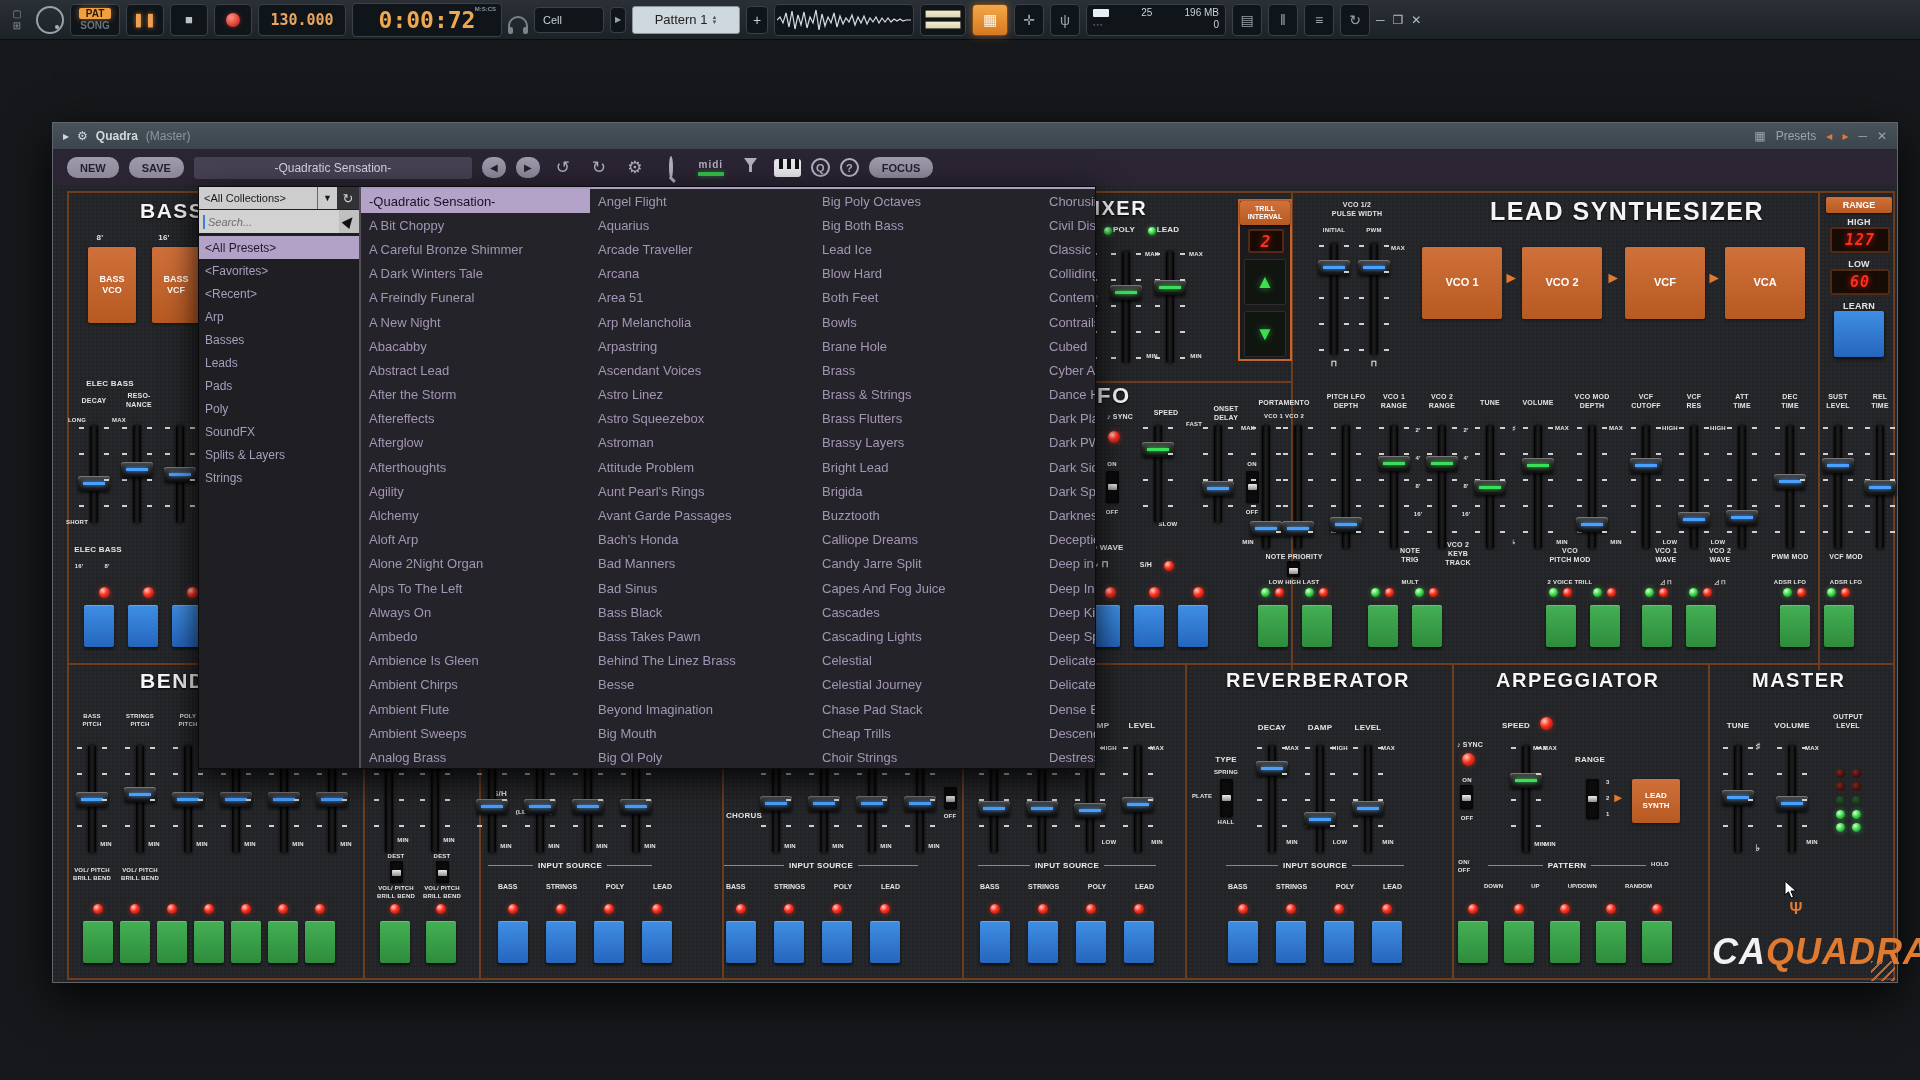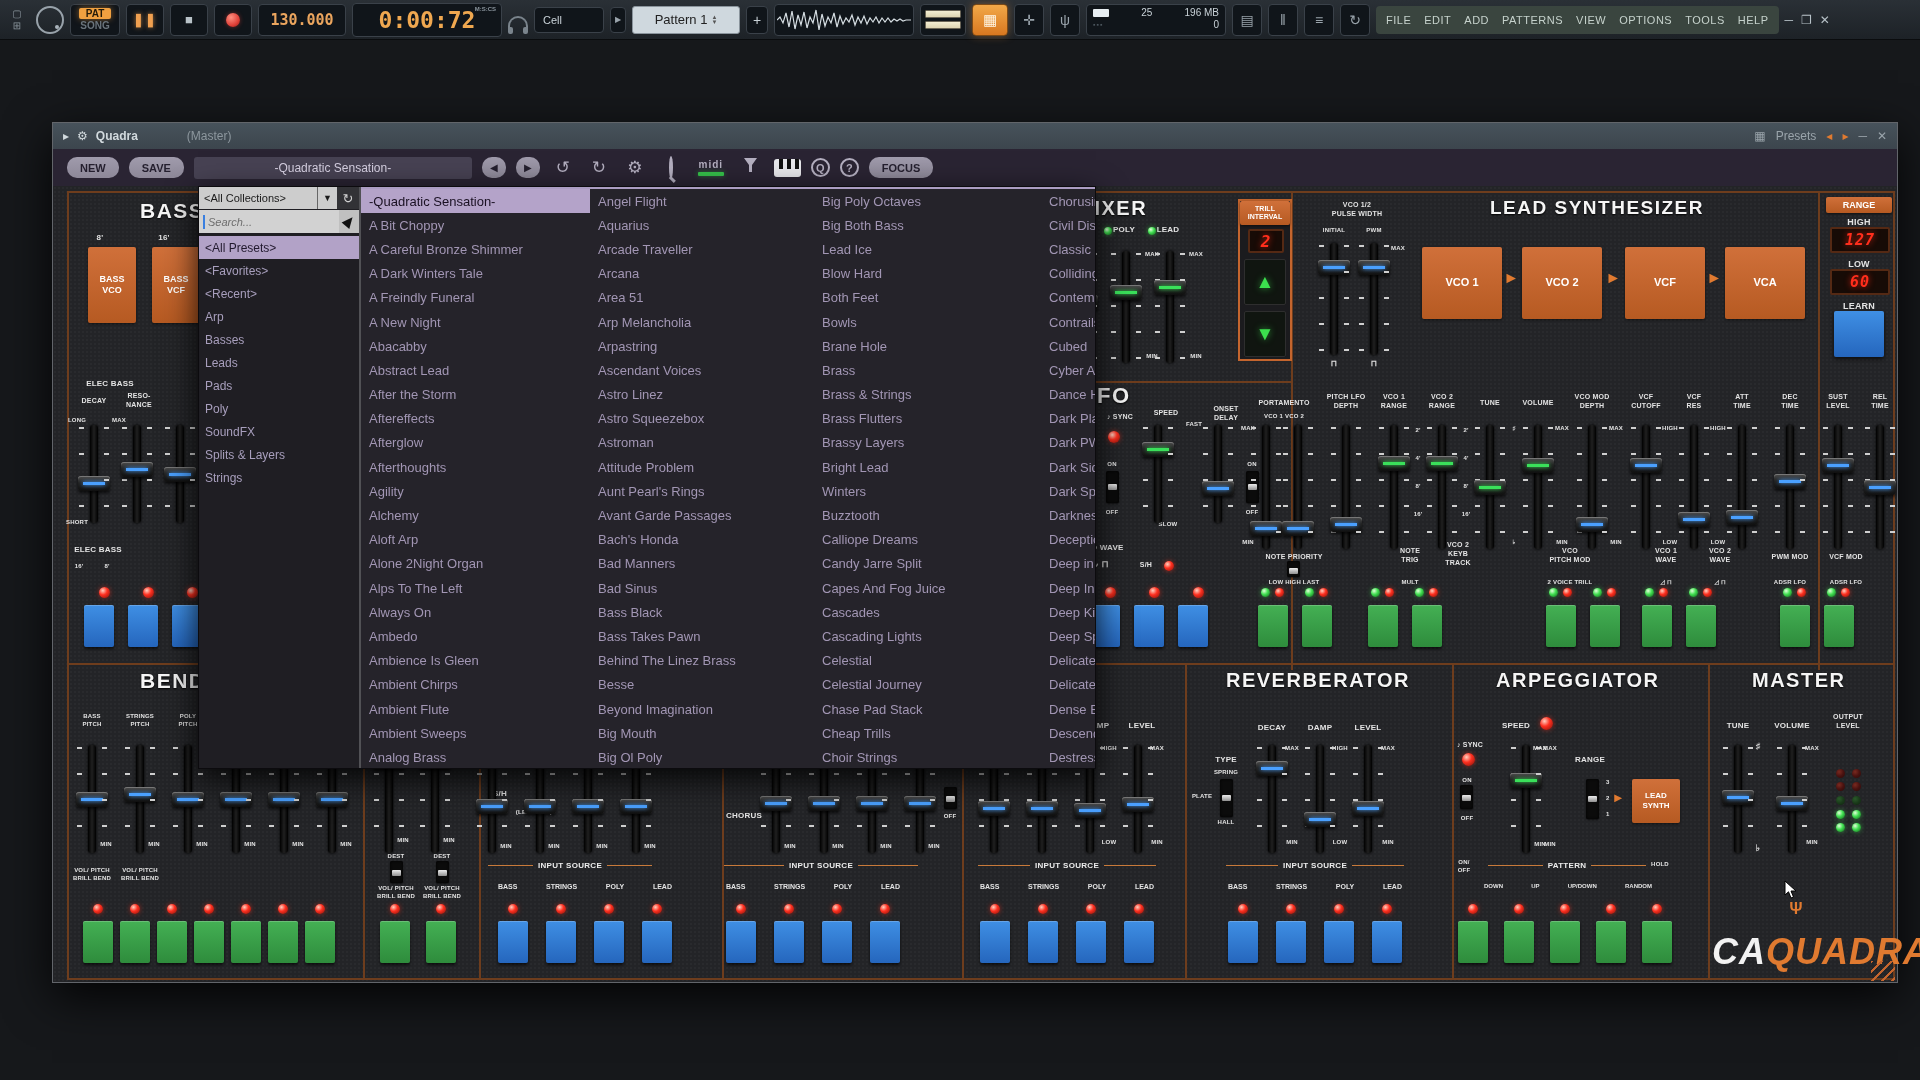--- a/index.html
+++ b/index.html
@@ -49,21 +49,21 @@
   .cpubox{width:16px;height:8px;background:#e8eef2;border-radius:1px;}
   .dots{color:#4a545c;font-size:7px;letter-spacing:1px;}
   .menu{background:#3a453f;border-radius:4px;height:28px;display:flex;align-items:center;padding:0 10px;gap:13px;}
   .menu span{font-size:11px;color:#c6d2cc;letter-spacing:.5px;cursor:default;}
   .winbtns{display:flex;gap:8px;color:#b8c2c8;font-size:12px;align-items:center;padding-right:6px;}
   
   .plugwin{position:absolute;left:52px;top:122px;width:1846px;height:861px;background:#211e26;
     border:1px solid #62656a;box-shadow:0 14px 44px #000d;}
   .ptitle{position:absolute;left:0;top:0;right:0;height:26px;background:linear-gradient(#47525b,#3c454d);
     display:flex;align-items:center;padding:0 10px;gap:8px;color:#d2dade;font-size:12px;}
-  .ptitle .dim{color:#8d979e;margin-left:41px;}
+  .ptitle .dim{color:#8d979e;}
   .ptitle .right{margin-left:auto;display:flex;align-items:center;gap:10px;color:#9aa4ab;}
   .ptool{position:absolute;left:0;top:26px;right:0;height:37px;background:#2a2433;display:flex;align-items:center;padding:0 14px;gap:10px;}
   .pill{background:linear-gradient(#a09bac,#8d8898);border-radius:10px;height:21px;padding:0 13px;
     display:flex;align-items:center;font-size:11px;font-weight:bold;color:#241f2e;}
   .pfield{width:278px;height:22px;background:#474253;border-radius:3px;display:flex;align-items:center;
     justify-content:center;color:#d6d0e2;font-size:12px;}
   .arrpill{width:24px;height:21px;border-radius:10px;background:linear-gradient(#a09bac,#8d8898);
     display:flex;align-items:center;justify-content:center;font-size:10px;color:#241f2e;}
   .ticon{color:#b4afc0;font-size:17px;width:26px;text-align:center;position:relative;}
   .midi{display:flex;flex-direction:column;align-items:center;width:34px;}
@@ -208,31 +208,20 @@
         </div>
       <div class="cpurow">
           <span class="dots">▪▪▪</span>
           <span>0</span>
         </div>
     </div>
     <div class="flpanel graybtn">▤</div>
     <div class="flpanel graybtn">‖</div>
     <div class="flpanel graybtn">≡</div>
     <div class="flpanel graybtn">↻</div>
-    <div class="menu">
-
-    <span>FILE</span>
-        <span>EDIT</span>
-        <span>ADD</span>
-        <span>PATTERNS</span>
-        <span>VIEW</span>
-        <span>OPTIONS</span>
-        <span>TOOLS</span>
-        <span>HELP</span>
-      </div>
     <div class="winbtns">
       <span>─</span>
       <span>❐</span>
       <span>✕</span>
     </div>
   </div>
 
   <div class="plugwin">
     <div class="ptitle">
       <span>▸</span>
@@ -324,21 +313,21 @@
           <div class="seg" style="left: 1195px; top: 43px; width: 36px; height: 24px; font-size: 16px;">2</div>
           <div class="trillbtn" style="left: 1191px; top: 73px;">▲</div>
           <div class="trillbtn" style="left: 1191px; top: 125px;">▼</div>
           <div class="lb" style="left: 1304px; top: 15px;">VCO 1/2
 PULSE WIDTH</div>
           <div class="lb lb6" style="left: 1281px; top: 41px;">INITIAL</div>
           <div class="lb lb6" style="left: 1321px; top: 41px;">PWM</div>
           <div class="lb lb6" style="left: 1345px; top: 59px;">MAX</div>
           <div class="lb lb8" style="left: 1281px; top: 173px;">⊓</div>
           <div class="lb lb8" style="left: 1321px; top: 173px;">⊓</div>
-          <div class="hdr" style="left: 1437px; top: 11px; font-size: 19px; text-align: right;">LEAD SYNTHESIZER</div>
+          <div class="hdr" style="left: 1437px; top: 11px; font-size: 25px; text-align: right;">LEAD SYNTHESIZER</div>
           <div class="obox" style="left: 1369px; top: 61px; width: 80px; height: 72px; font-size: 11px;">VCO 1</div>
           <div class="obox" style="left: 1469px; top: 61px; width: 80px; height: 72px; font-size: 11px;">VCO 2</div>
           <div class="obox" style="left: 1572px; top: 61px; width: 80px; height: 72px; font-size: 11px;">VCF</div>
           <div class="obox" style="left: 1672px; top: 61px; width: 80px; height: 72px; font-size: 11px;">VCA</div>
           <div class="lb lb" style="left: 1458px; top: 81px; color: rgb(224, 122, 48); font-size: 17px;">▸</div>
           <div class="lb lb" style="left: 1560px; top: 81px; color: rgb(224, 122, 48); font-size: 17px;">▸</div>
           <div class="lb lb" style="left: 1661px; top: 81px; color: rgb(224, 122, 48); font-size: 17px;">▸</div>
           <div class="obox" style="left: 1773px; top: 11px; width: 66px; height: 16px; font-size: 9px;">RANGE</div>
           <div class="lb lb9" style="left: 1806px; top: 31px;">HIGH</div>
           <div class="seg" style="left: 1777px; top: 41px; width: 60px; height: 26px; font-size: 15px;">127</div>
@@ -995,21 +984,21 @@
           <div class="pl-item">Lead Ice</div>
           <div class="pl-item">Blow Hard</div>
           <div class="pl-item">Both Feet</div>
           <div class="pl-item">Bowls</div>
           <div class="pl-item">Brane Hole</div>
           <div class="pl-item">Brass</div>
           <div class="pl-item">Brass &amp; Strings</div>
           <div class="pl-item">Brass Flutters</div>
           <div class="pl-item">Brassy Layers</div>
           <div class="pl-item">Bright Lead</div>
-          <div class="pl-item">Winters</div>
+          <div class="pl-item">Brigida</div>
           <div class="pl-item">Buzztooth</div>
           <div class="pl-item">Calliope Dreams</div>
           <div class="pl-item">Candy Jarre Split</div>
           <div class="pl-item">Capes And Fog Juice</div>
           <div class="pl-item">Cascades</div>
           <div class="pl-item">Cascading Lights</div>
           <div class="pl-item">Celestial</div>
           <div class="pl-item">Celestial Journey</div>
           <div class="pl-item">Chase Pad Stack</div>
           <div class="pl-item">Cheap Trills</div>

